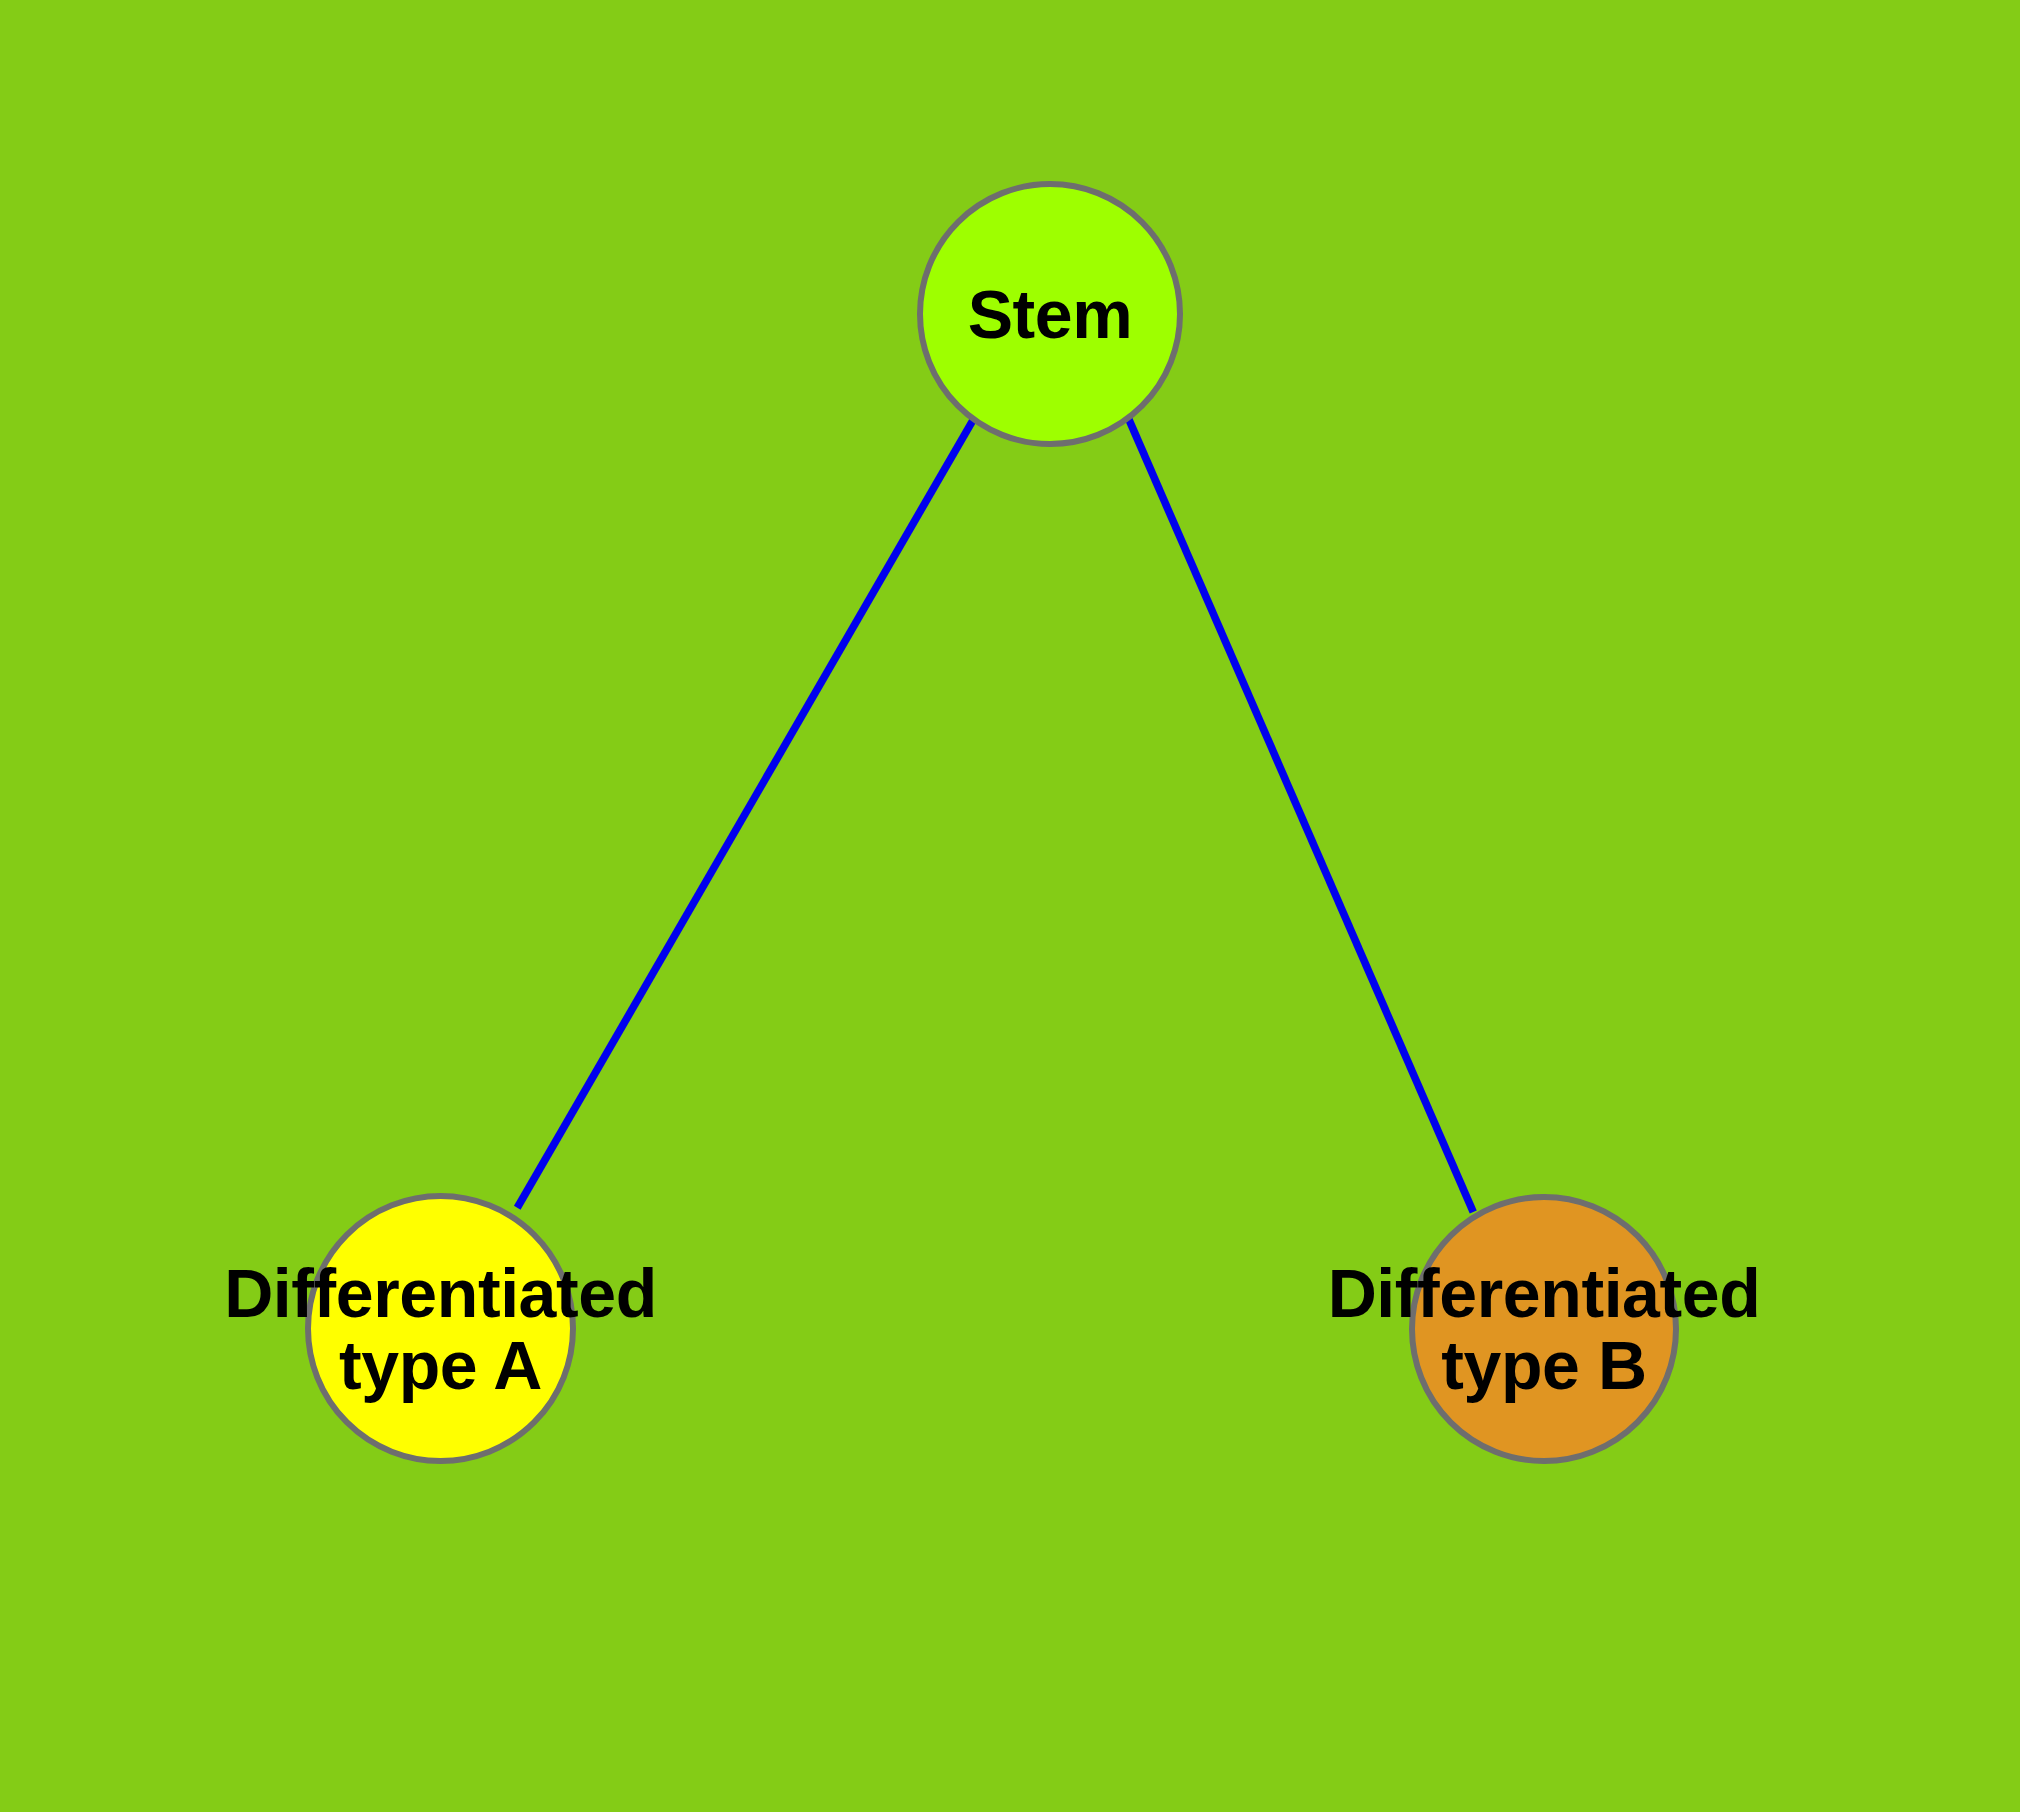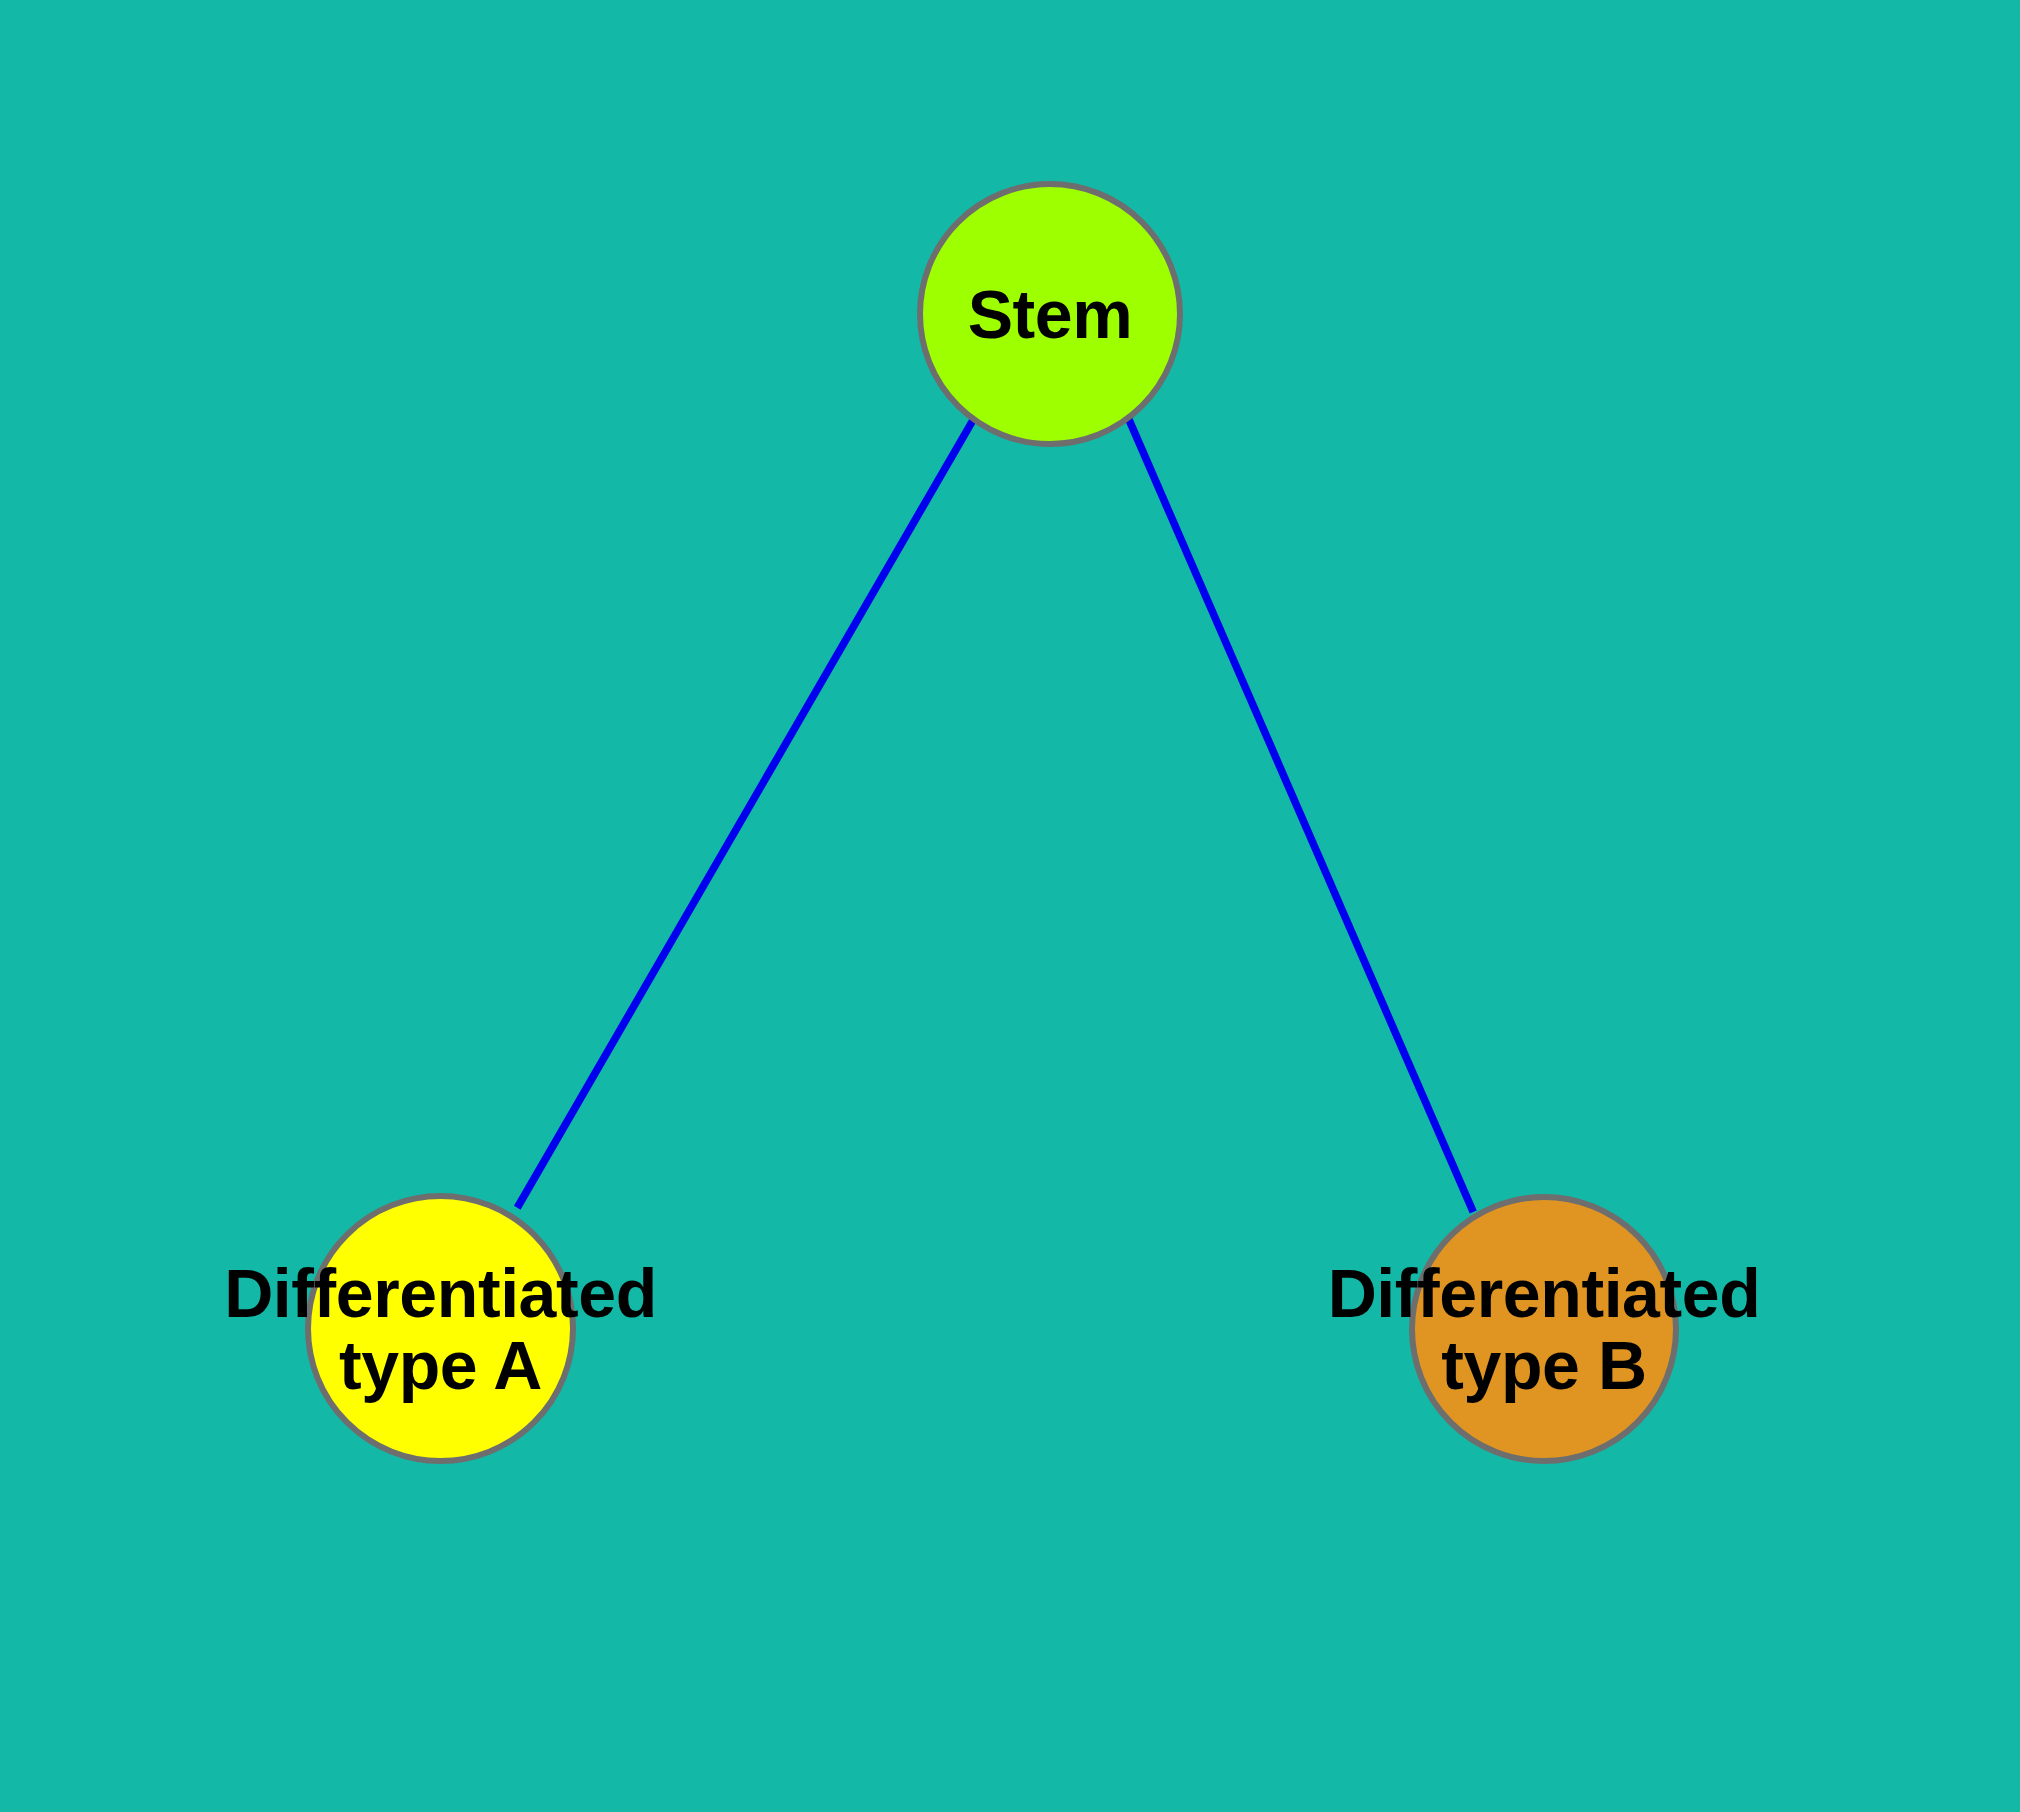--- a/index.html
+++ b/index.html
@@ -64,21 +64,21 @@
   #node-diff-b {
     left: 1415px;
     top: 1201px;
     width: 257px;
     height: 257px;
   }
 </style>
 </head>
 <body>
 
-<div id="graph-canvas" style="background: #14b8a6;">
+<div id="graph-canvas" style="background: #84cc16;">
 
   <svg id="edge-layer" viewBox="0 0 2384 2138">
     <line x1="1151" y1="490" x2="610" y2="1425" stroke="#0000ee" stroke-width="9"></line>
     <line x1="1330" y1="491" x2="1738" y2="1430" stroke="#0000ee" stroke-width="9"></line>
   </svg>
 
   <div id="node-stem" class="node" style="background: rgb(158, 255, 0); left: 917px; top: 181px; width: 266px; height: 266px; border-color: rgb(110, 110, 110);">
     <span class="node-label">Stem</span>
   </div>
 

